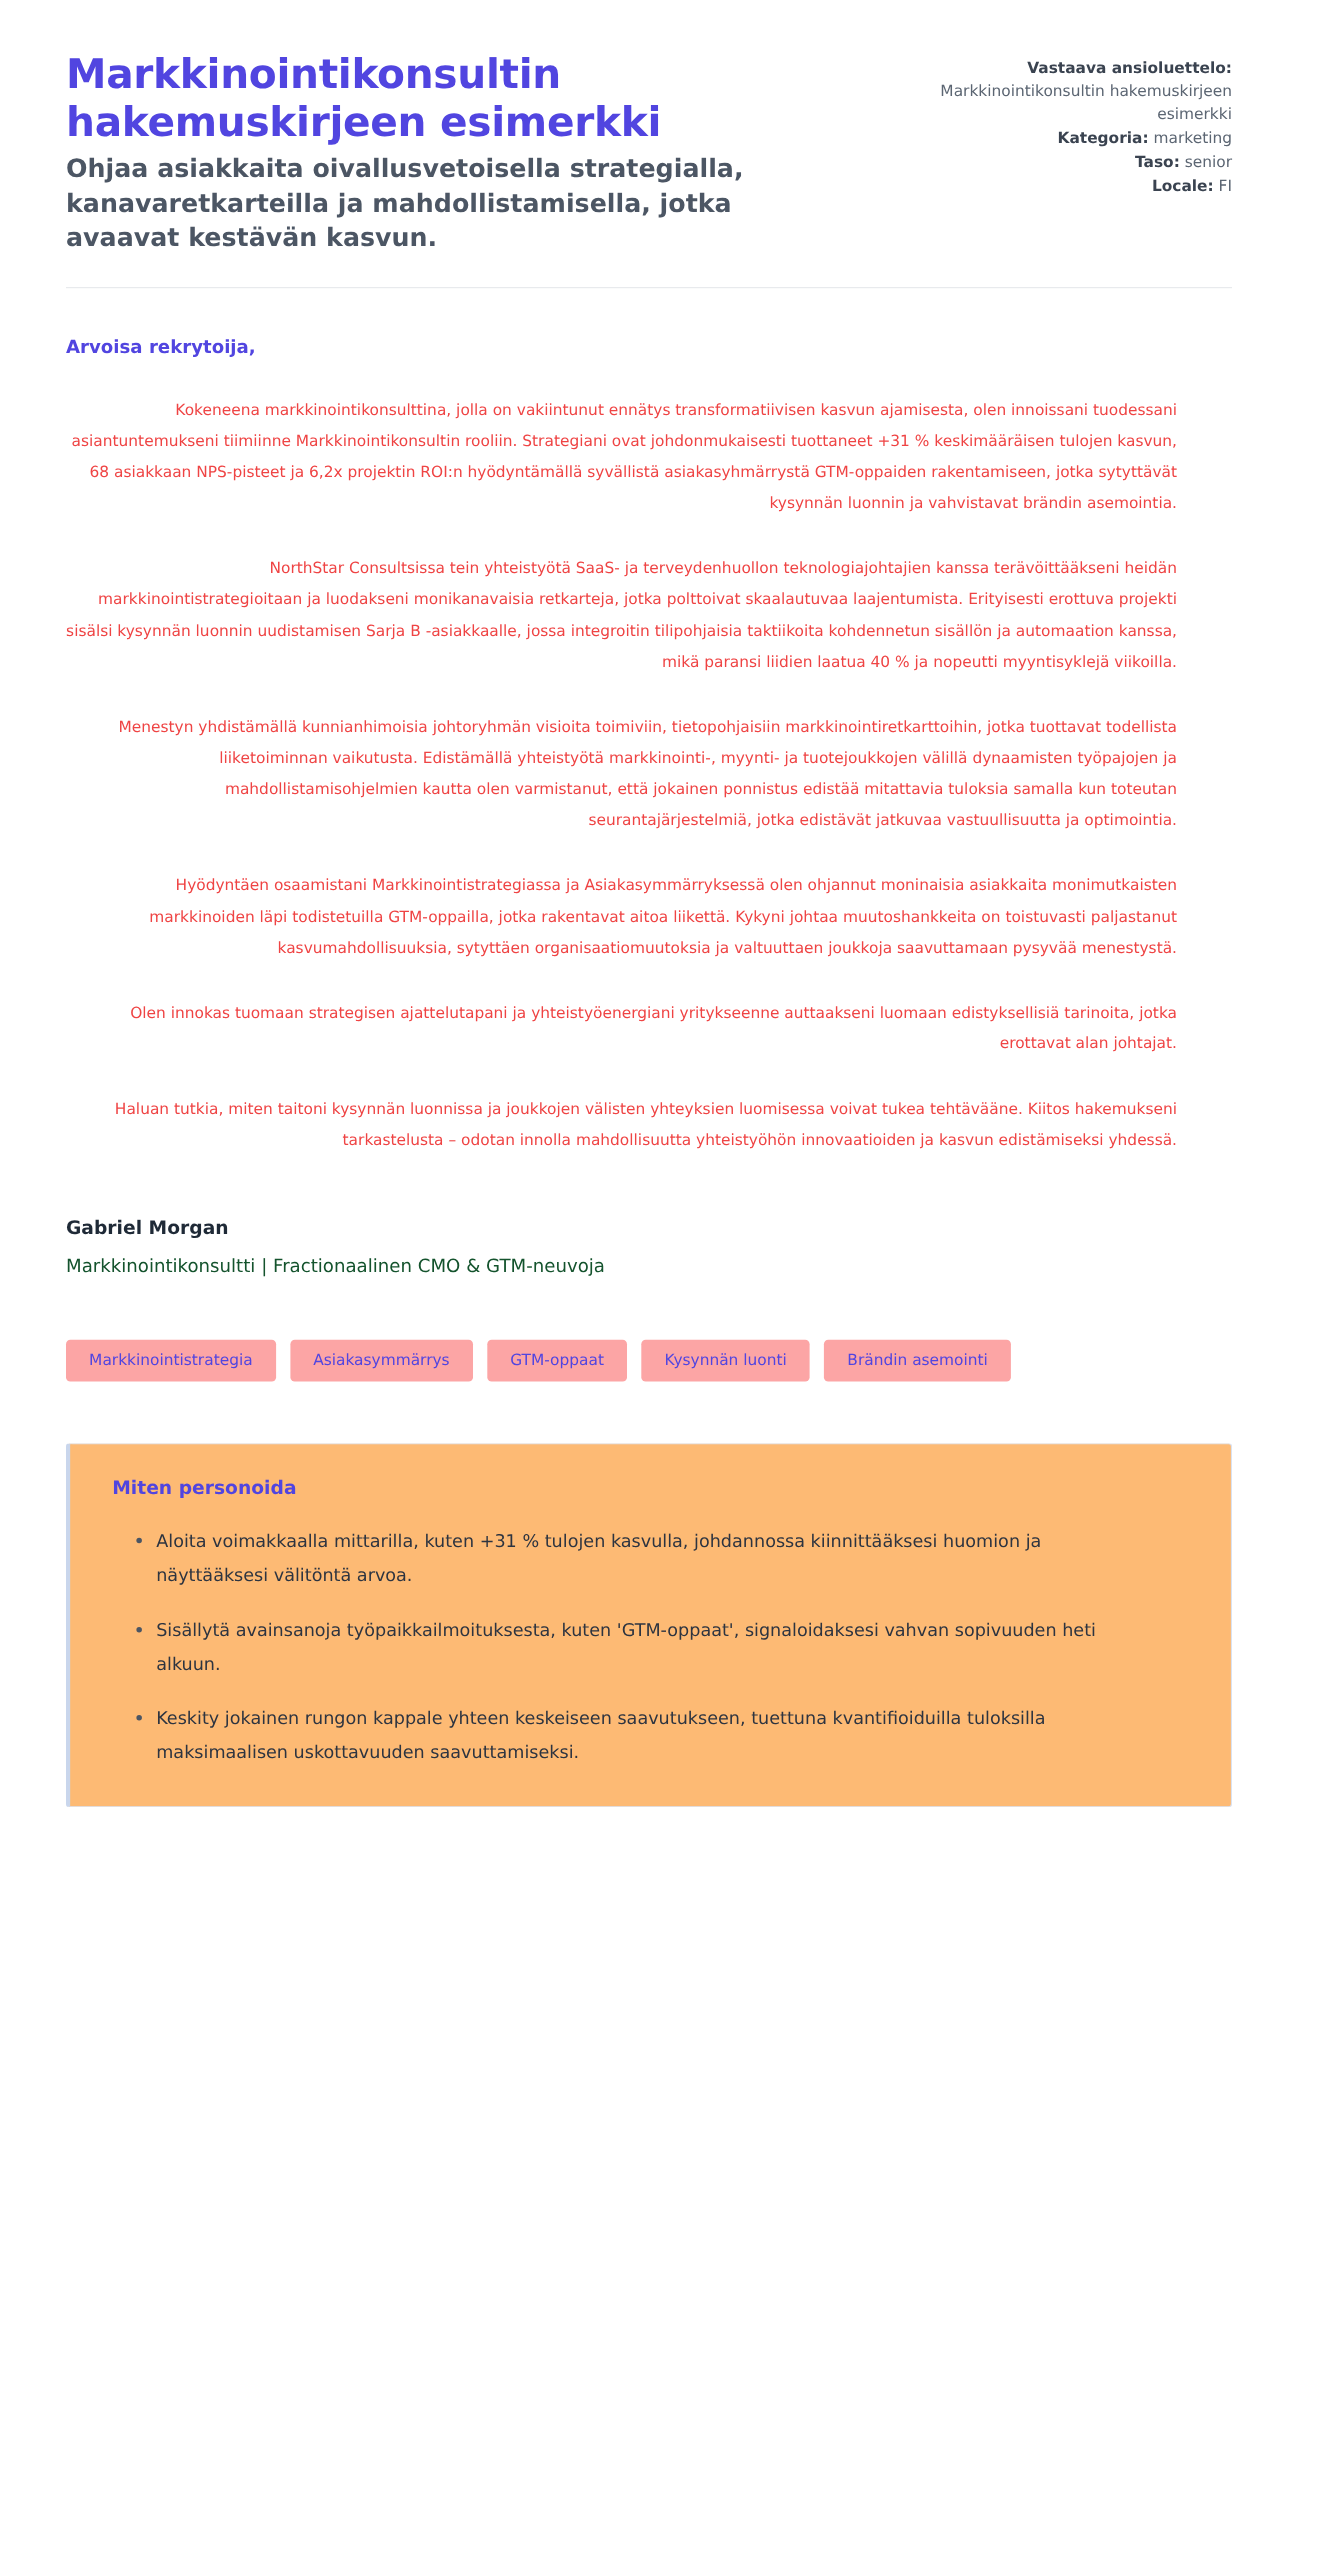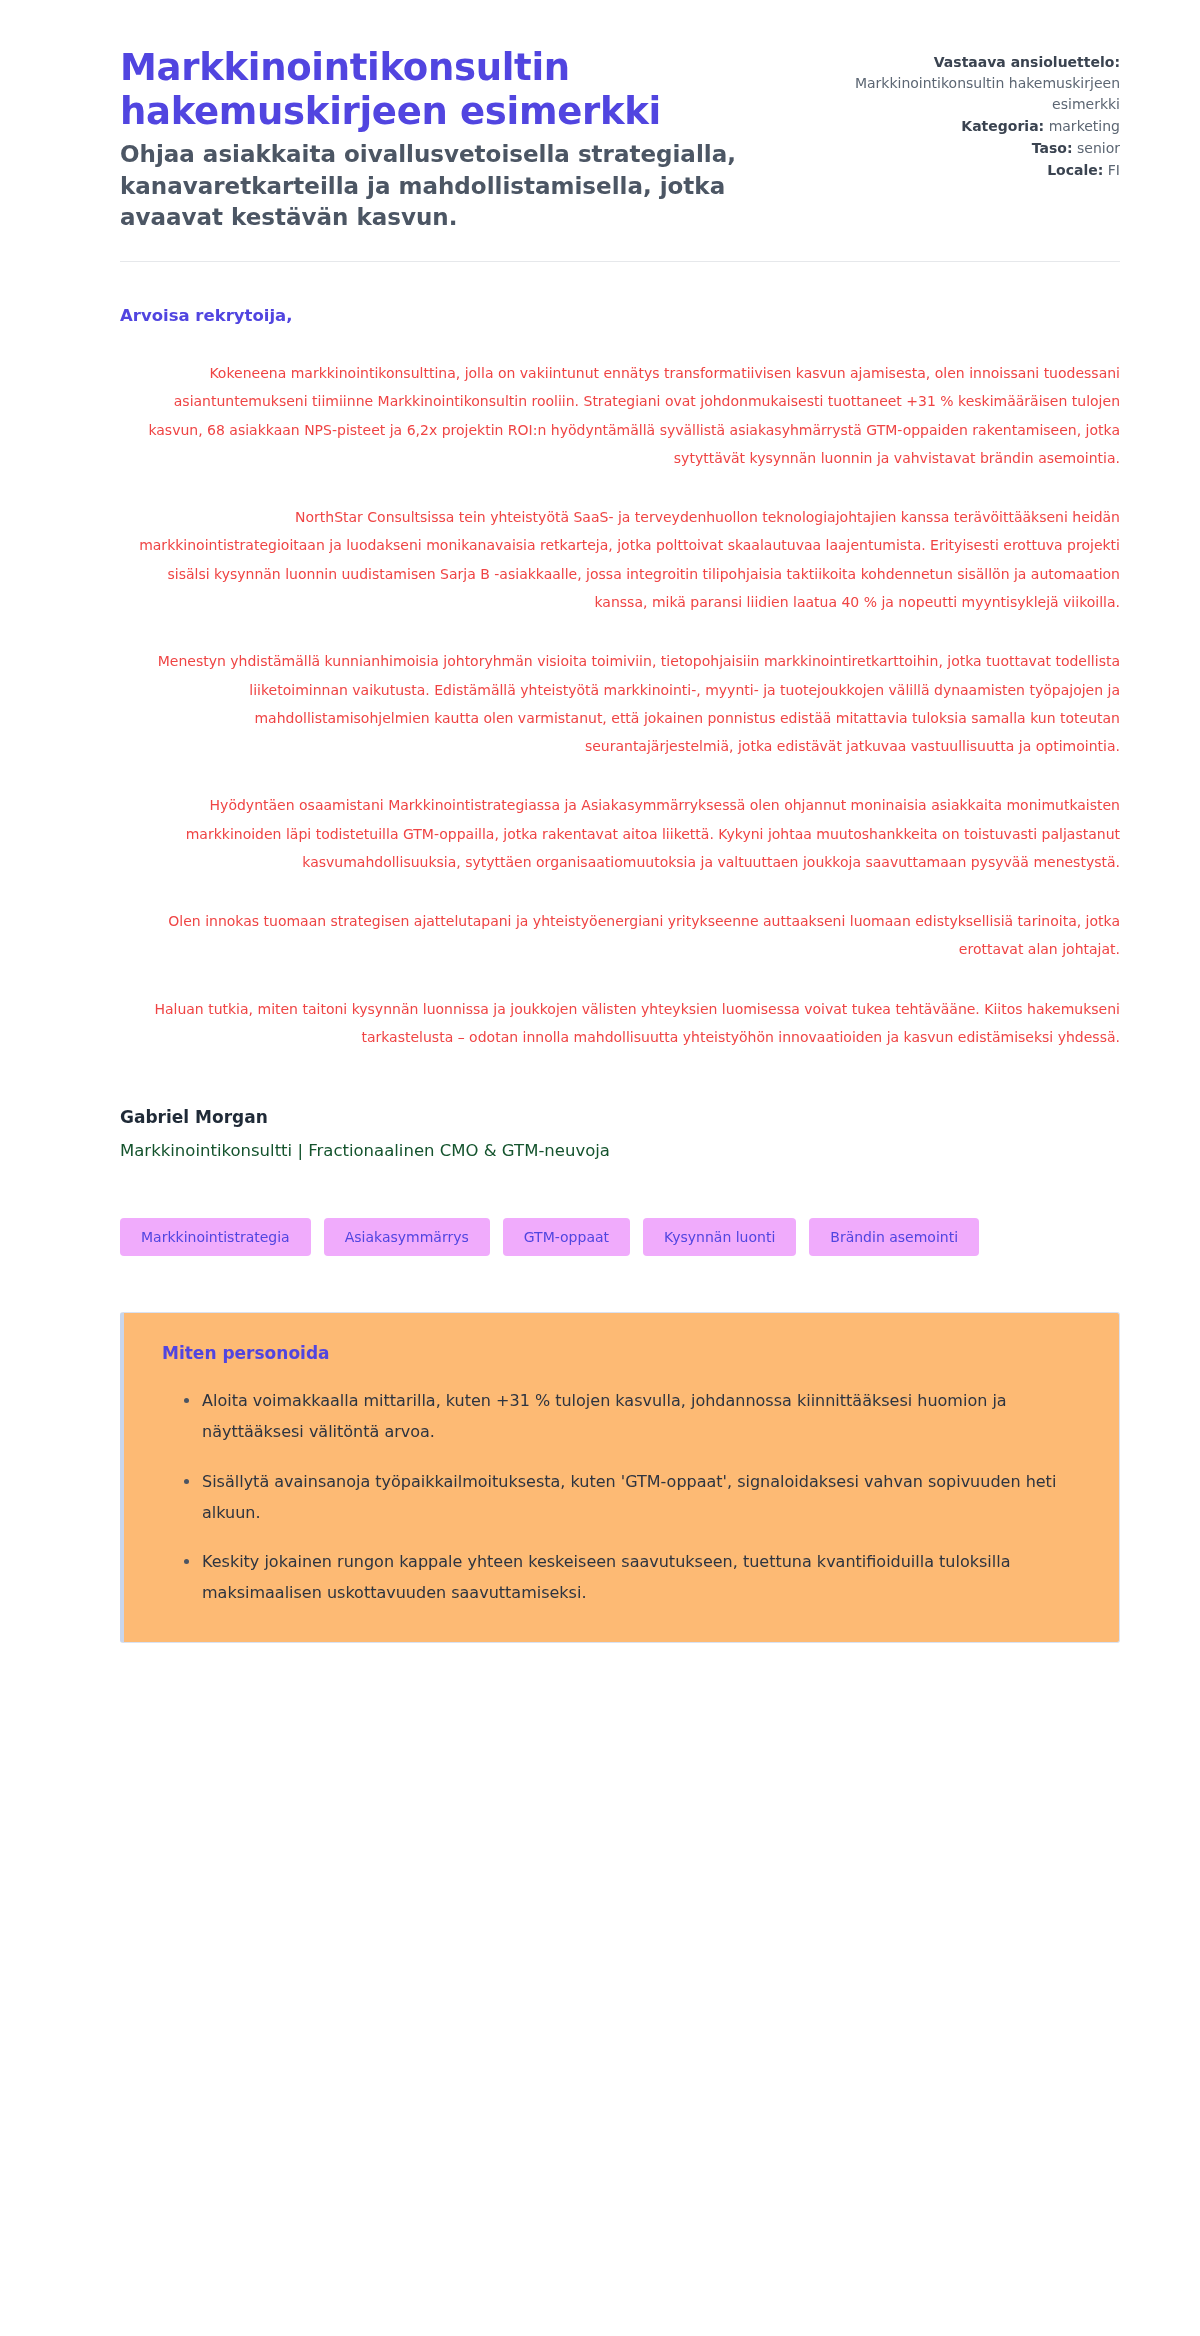--- a/index.html
+++ b/index.html
@@ -10,21 +10,21 @@
   }
   body {
     width: 1200px;
     min-height: 2336px;
     font-family: "DejaVu Sans", "Liberation Sans", sans-serif;
     color: #2b3440;
     -webkit-font-smoothing: antialiased;
   }
   .page {
     width: 1200px;
-    padding: 46px 80px 40px 120px;
+    padding: 46px 80px 40px 60px;
   }
 
   
   .header {
     display: flex;
     align-items: flex-start;
     justify-content: space-between;
     gap: 40px;
     padding-bottom: 28px;
   }
@@ -105,21 +105,21 @@
   }
 
   
   .tags {
     display: flex;
     flex-wrap: wrap;
     gap: 13px;
     margin-top: 58px;
   }
   .tag {
-    background: #f0abfc;
+    background: #fca5a5;
     color: #5145e0;
     font-size: 14px;
     padding: 11px 21px;
     border-radius: 4px;
     white-space: nowrap;
   }
 
   
   .callout {
     margin-top: 56px;

